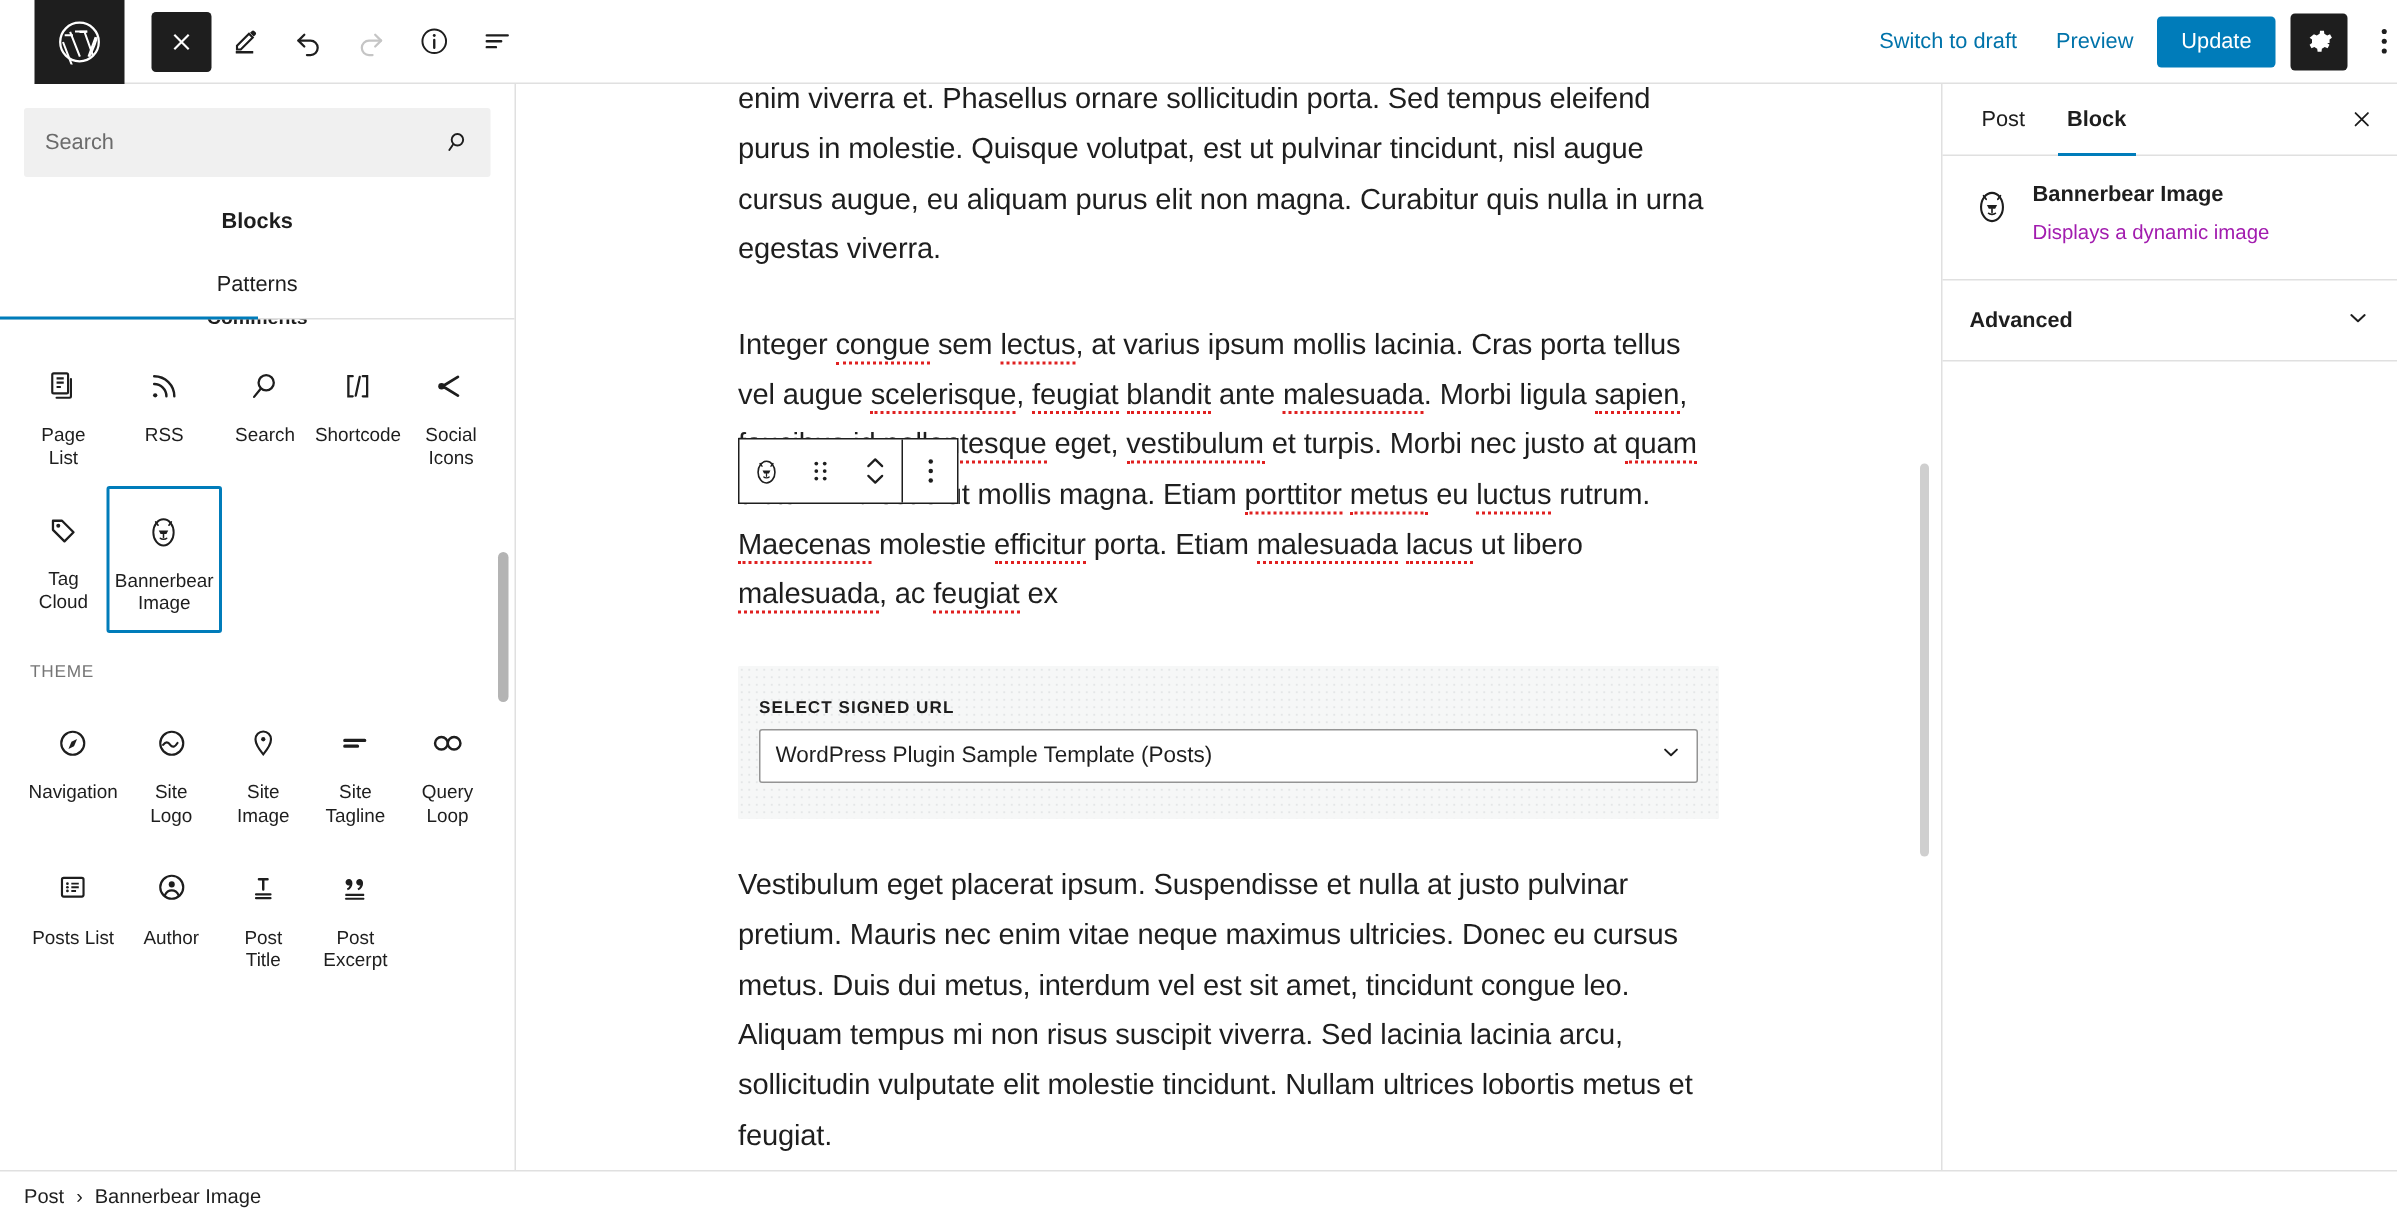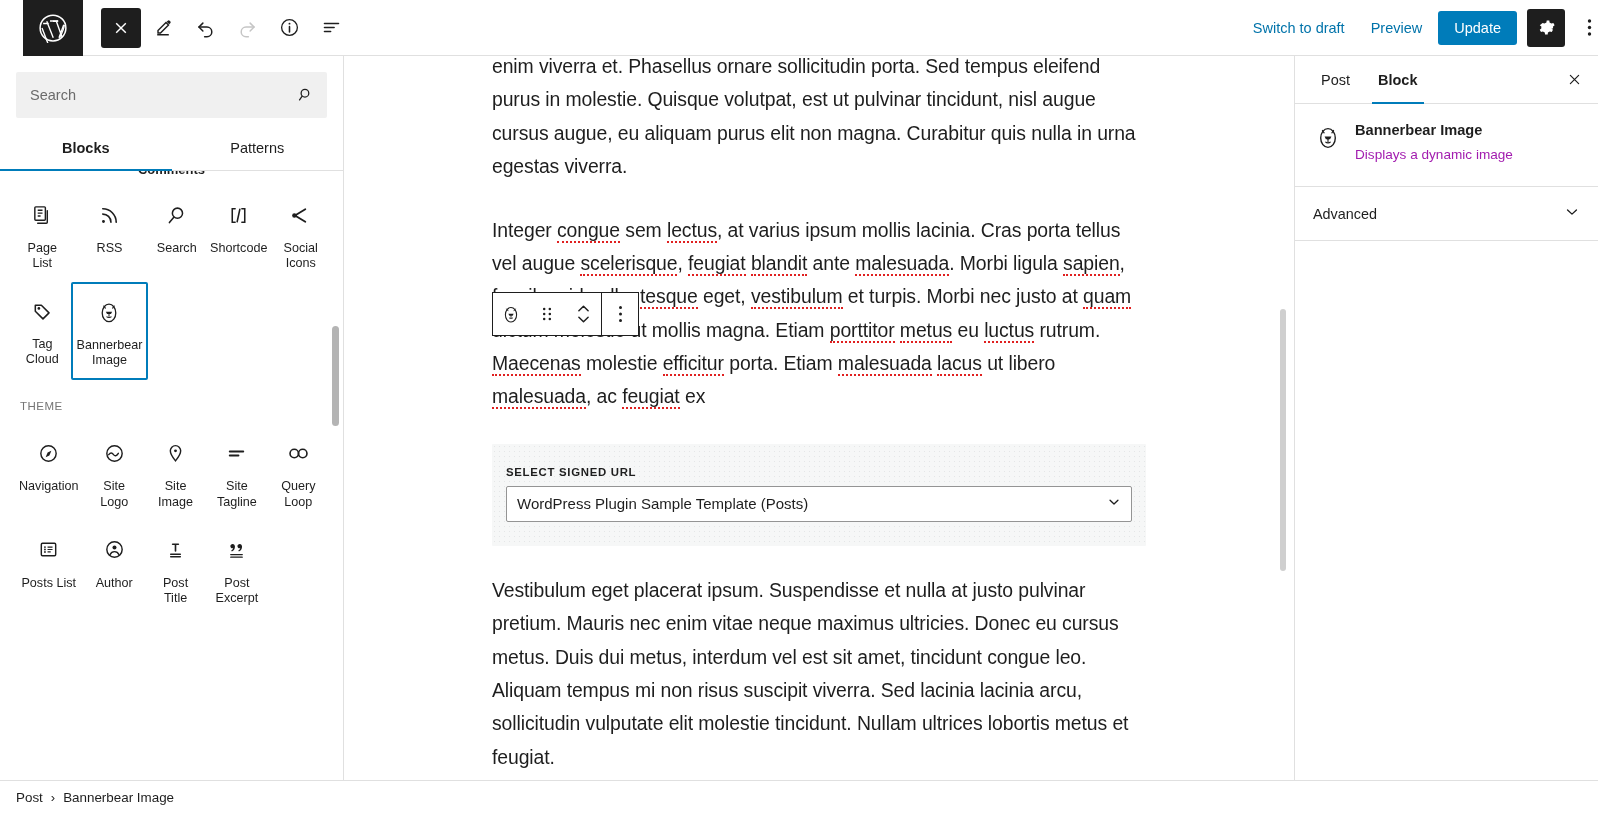--- a/index.html
+++ b/index.html
@@ -70,20 +70,21 @@
     font-family: "Liberation Sans", sans-serif; color: #1e1e1e;
   }
   .search-box input::placeholder { color: #6b6b6b; }
   .search-icon-abs {
     position: absolute; right: 12px; top: 50%; transform: translateY(-50%);
     color: #1e1e1e; display: flex;
   }
   .tabs-row {
     display: flex; margin-top: 10px; border-bottom: 1px solid #e0e0e0;
     position: relative;
+    flex-direction: column;
   }
   .tab-item {
     flex: 1; text-align: center; padding: 12px 0 14px 0;
     font-size: 14.5px; color: #1e1e1e; cursor: pointer;
     background: transparent; border: none; font-family: "Liberation Sans", sans-serif;
   }
   .tab-item.active { font-weight: bold; }
   .tab-underline {
     position: absolute; bottom: -1px; left: 0; width: 50%; height: 2px;
     background: #007cba;
@@ -205,21 +206,21 @@
   .sb-bi-icon { flex: none; margin-top: 1px; color: #1e1e1e; }
   .sb-bi-title { font-size: 14.6px; font-weight: bold; color: #1e1e1e; }
   .sb-bi-desc { font-size: 13.6px; color: #a21caf; margin-top: 7px; line-height: 1.4; }
   .sb-accordion {
     display: flex; align-items: center; justify-content: space-between;
     padding: 17px 18px; border-bottom: 1px solid #e0e0e0;
     cursor: pointer; background: transparent; border-left: none;
     border-right: none; border-top: none; width: 100%;
     font-family: "Liberation Sans", sans-serif;
   }
-  .sb-acc-label { font-size: 14.4px; font-weight: normal; color: #1e1e1e; }
+  .sb-acc-label { font-size: 14.4px; font-weight: bold; color: #1e1e1e; }
 
   
   .bottombar {
     position: absolute; bottom: 0; left: 0; width: 1598px; height: 33px;
     background: #fff; border-top: 1px solid #e0e0e0;
     display: flex; align-items: center; padding-left: 16px; gap: 8px;
   }
   .bc-item { font-size: 13.4px; color: #1e1e1e; cursor: pointer; }
   .bc-sep { font-size: 13px; color: #1e1e1e; }
 </style>

